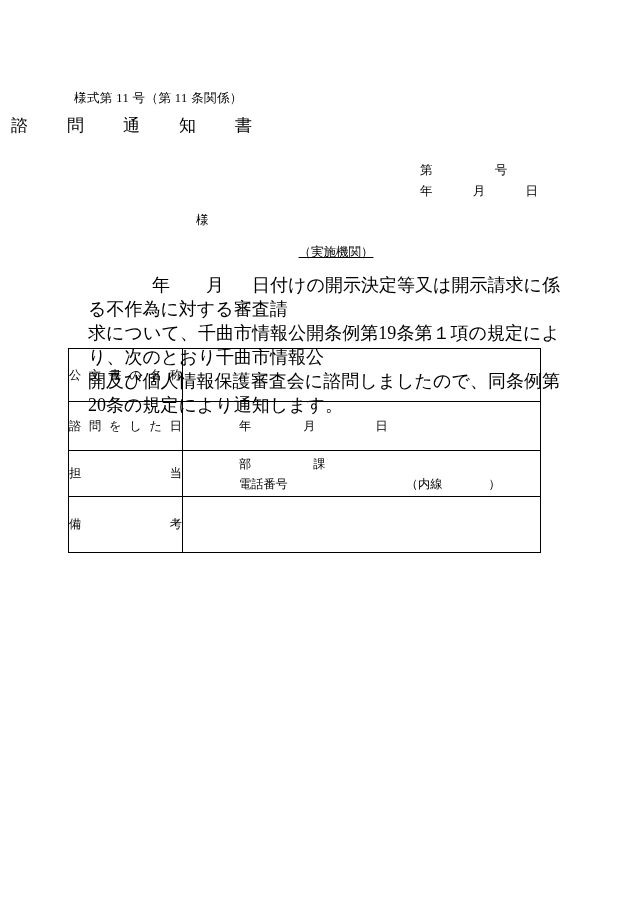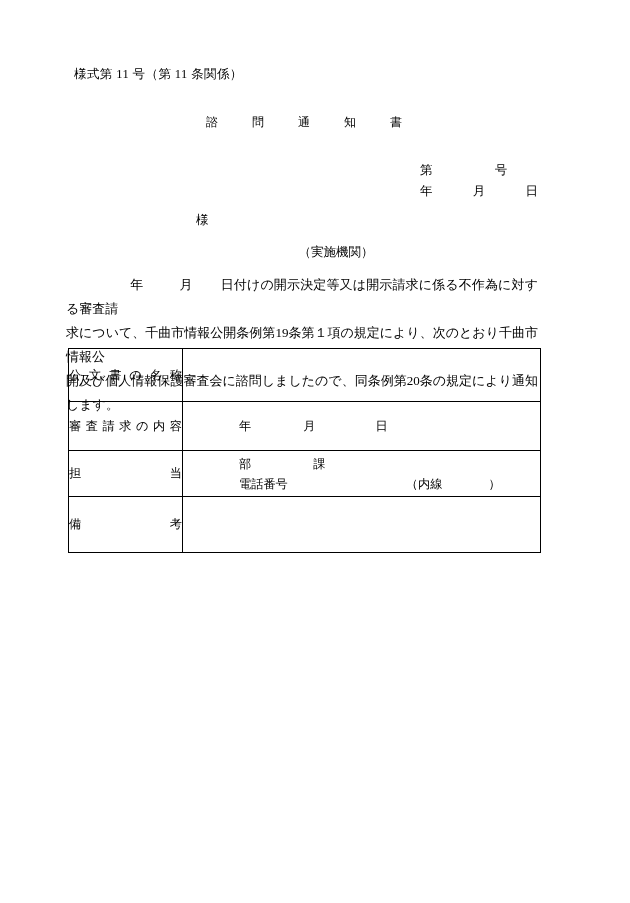--- a/index.html
+++ b/index.html
@@ -14,32 +14,32 @@
   .page {
     position: relative;
     width: 630px;
     height: 903px;
     background: #ffffff;
     overflow: hidden;
   }
   .form-number {
     position: absolute;
     left: 74px;
-    top: 66px;
+    top: 90px;
     font-size: 12.5px;
     letter-spacing: 0.4px;
     white-space: nowrap;
   }
   .doc-title {
     position: absolute;
     left: 0;
     top: 114px;
     width: 608px;
-    text-align: center;
-    font-size: 12px;
+    text-align: left;
+    font-size: 17px;
     letter-spacing: 11px;
     text-indent: 11px;
   }
   .ref-block {
     position: absolute;
     left: 420px;
     top: 152px;
     font-size: 12.5px;
     line-height: 21px;
     margin-top: 8px;
@@ -60,27 +60,28 @@
   }
   .agency {
     position: absolute;
     left: 0;
     top: 244px;
     width: 630px;
     text-align: center;
     font-size: 12.5px;
     padding-left: 42px;
     box-sizing: border-box;
+    text-decoration: underline;
   }
   .body-text {
     position: absolute;
-    left: 66px;
+    left: 88px;
     top: 273px;
     width: 472px;
-    font-size: 13px;
+    font-size: 18px;
     line-height: 24px;
     text-align: justify;
   }
   .body-text .indent {
     display: inline-block;
     width: 64px;
   }
   .body-text .gap-md {
     display: inline-block;
     width: 36px;
@@ -178,21 +179,21 @@
   <table class="form-table">
     <tbody>
         <tr class="r1">
       <td class="label-cell">
         <span class="spread">公文書の名称</span>
       </td>
       <td class="value-cell"></td>
     </tr>
     <tr class="r3">
       <td class="label-cell">
-        <span class="spread">審査請求の内容</span>
+        <span class="spread">諮問をした日</span>
       </td>
       <td class="value-cell">
         <div class="date-line">
           <span>年</span>
           <span class="g1"></span>
           <span>月</span>
           <span class="g2"></span>
           <span>日</span>
         </div>
       </td>

